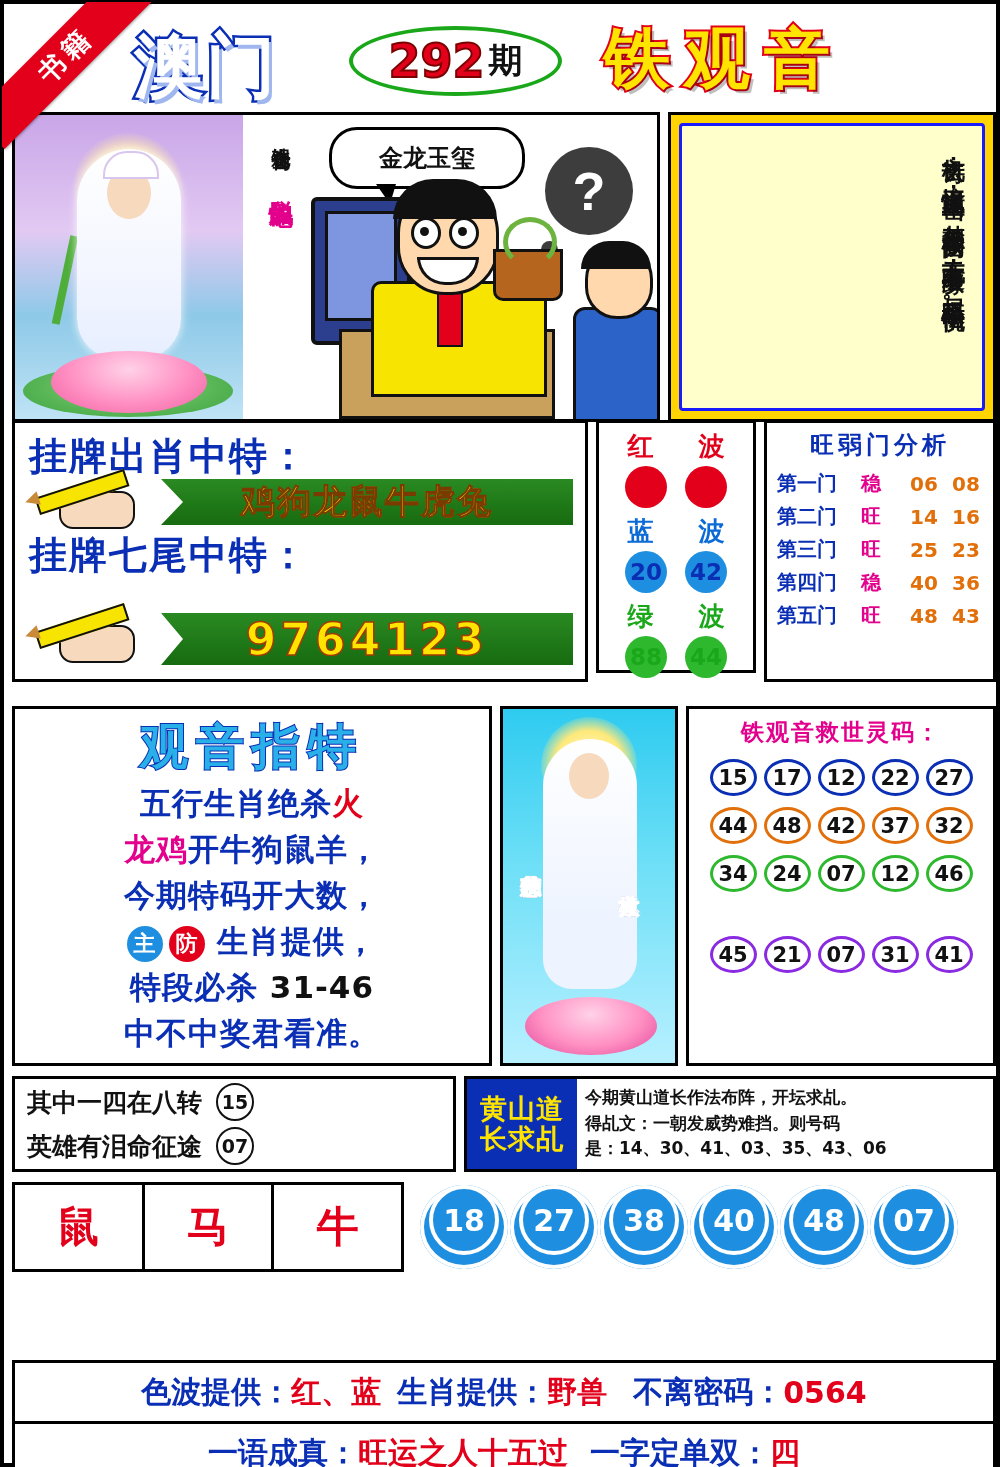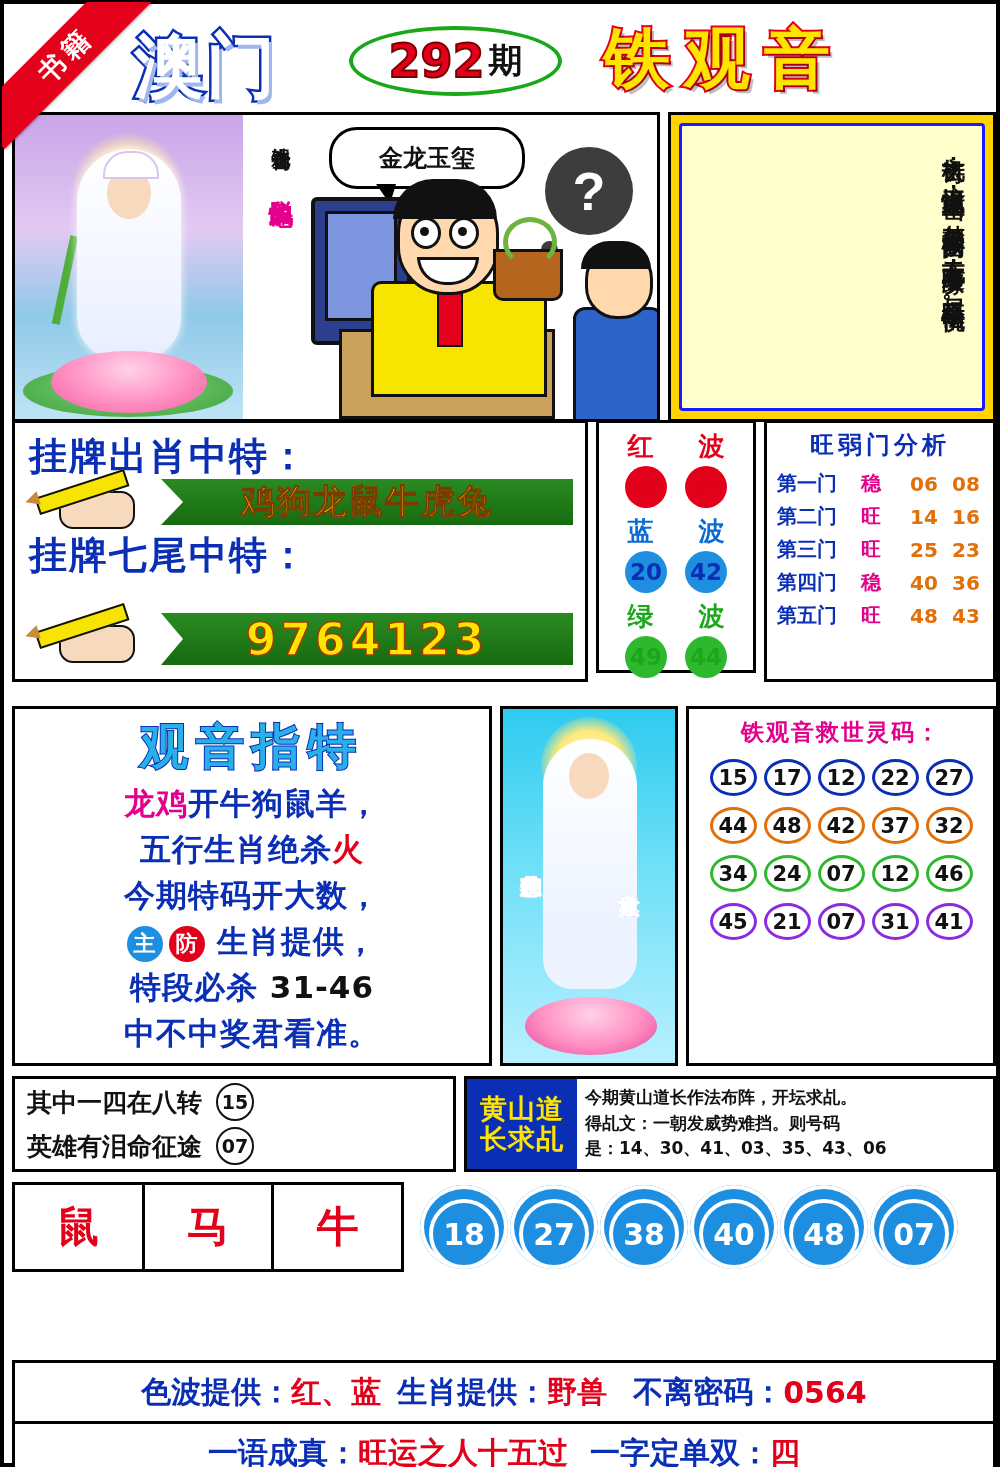--- a/index.html
+++ b/index.html
@@ -242,21 +242,21 @@
   }
   .lk-title{font-size:23px;font-weight:bold;color:#e2008c;text-align:center;letter-spacing:2px;margin:8px 0 4px;font-family:"DejaVu Sans",sans-serif;}
   .lk-row{display:flex;justify-content:center;gap:7px;margin:11px 0;}
   .lk-ball{
     width:47px;height:37px;border-radius:50%;border:3px solid #0a2fb5;box-sizing:border-box;
     display:flex;align-items:center;justify-content:center;font-size:21px;font-weight:bold;color:#111;
     font-family:"DejaVu Sans",sans-serif;background:#fff;
   }
   .lk-row.r2 .lk-ball{border-color:#e2700a;}
   .lk-row.r3 .lk-ball{border-color:#2eb82e;}
-  .lk-row.r4 .lk-ball{border-color:#8a2be2;}
+  .lk-row.r4 .lk-ball{border-color:#8a2be2;margin-top:33px;}
   
   .mahui-row{position:absolute;left:8px;top:1072px;width:984px;height:102px;}
   .mh-box{position:absolute;left:0;top:0;width:444px;height:96px;border:3px solid #000;box-sizing:border-box;display:flex;}
   .mh-label{
     width:108px;border-right:3px solid #000;display:flex;flex-direction:column;align-items:center;justify-content:center;
     color:#e2001a;font-size:30px;font-weight:bold;line-height:1.05;font-family:"DejaVu Sans",sans-serif;
   }
   .mh-lines{flex:1;display:flex;flex-direction:column;justify-content:center;padding-left:12px;}
   .mh-line{display:flex;align-items:center;font-size:25px;font-weight:bold;color:#111;margin:3px 0;font-family:"DejaVu Sans",sans-serif;}
   .mh-line .code{
@@ -273,21 +273,21 @@
   }
   .hs-text{flex:1;padding:6px 8px;font-size:17px;font-weight:bold;color:#111;line-height:1.5;font-family:"DejaVu Sans",sans-serif;}
   
   .zod-row{position:absolute;left:8px;top:1178px;width:984px;height:96px;}
   .zod-box{position:absolute;left:0;top:0;width:392px;height:90px;border:3px solid #000;box-sizing:border-box;display:flex;}
   .zod-cell{flex:1;display:flex;align-items:center;justify-content:center;border-right:3px solid #000;
     font-size:42px;font-weight:bold;color:#e2001a;font-family:"DejaVu Sans",sans-serif;}
   .zod-cell:last-child{border-right:none;}
   .bigballs{position:absolute;left:408px;top:0;width:576px;height:90px;display:flex;align-items:center;gap:2px;}
   .bb{
-    width:88px;height:84px;position:relative;display:flex;align-items:flex-end;justify-content:center;
+    width:88px;height:84px;position:relative;display:flex;align-items:flex-start;justify-content:center;
   }
   .bb .gear{
     position:absolute;inset:0;border-radius:50%;
     background:#1e8fe0;
     box-shadow:0 0 0 4px #fff inset;
   }
   .bb .inner{
     position:relative;width:62px;height:62px;border-radius:50%;background:#1e8fe0;border:4px solid #fff;
     display:flex;align-items:center;justify-content:center;color:#fff;font-size:30px;font-weight:bold;
     font-family:"DejaVu Sans",sans-serif;
@@ -409,21 +409,21 @@
         <div class="ball red">30</div>
         <div class="ball red">34</div>
       </div>
       <div class="bo-h blue">蓝  波</div>
       <div class="balls">
         <div class="ball blue">20</div>
         <div class="ball blue">42</div>
       </div>
       <div class="bo-h green">绿  波</div>
       <div class="balls">
-        <div class="ball green">49</div>
+        <div class="ball green">88</div>
         <div class="ball green">44</div>
       </div>
     </div>
 
     <div class="wangruo">
       <div class="wr-title">旺弱门分析</div>
       <div class="wr-row">
         <span class="men">第一门</span>
         <span class="st">稳</span>
         <span class="n">06</span>
@@ -454,24 +454,24 @@
         <span class="n">43</span>
       </div>
     </div>
   </div>
 
   <div class="zhite-row">
 
     <div class="zhite">
       <div class="zt-title">观音指特</div>
       <div class="zt-line">
+        <span>五行生肖绝杀</span><span class="red">火</span>
+      </div>
+      <div class="zt-line">
         <span class="pink">龙鸡</span><span>开牛狗鼠羊，</span>
-      </div>
-      <div class="zt-line">
-        <span>五行生肖绝杀</span><span class="red">火</span>
       </div>
       <div class="zt-line">今期特码开大数，</div>
       <div class="zt-line">
         <span class="zt-badges">
           <span class="zt-badge b1">主</span>
           <span class="zt-badge b2">防</span>
         </span>
         <span>生肖提供，</span>
       </div>
       <div class="zt-line">

